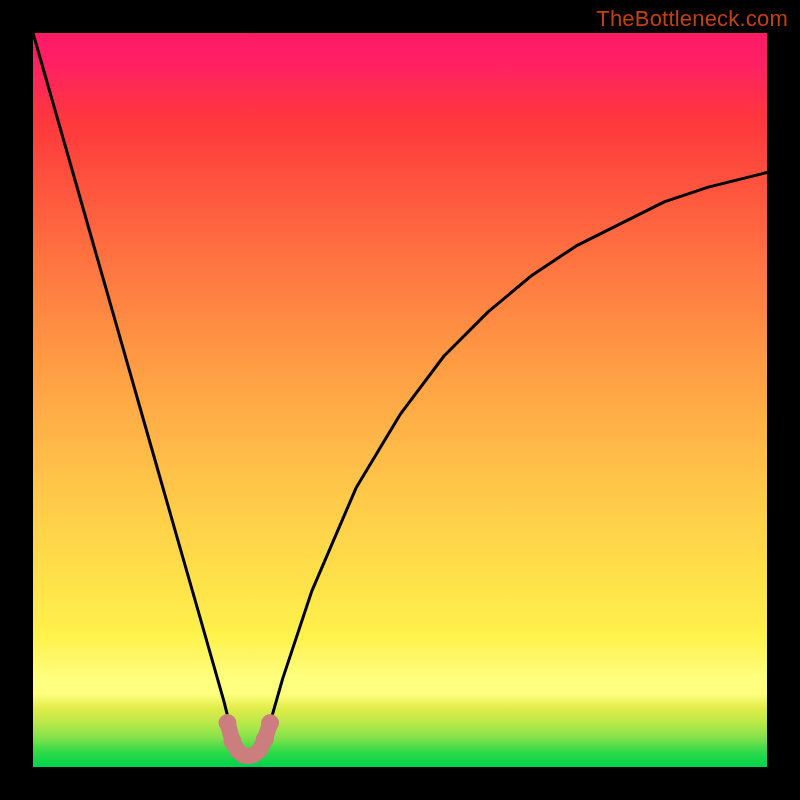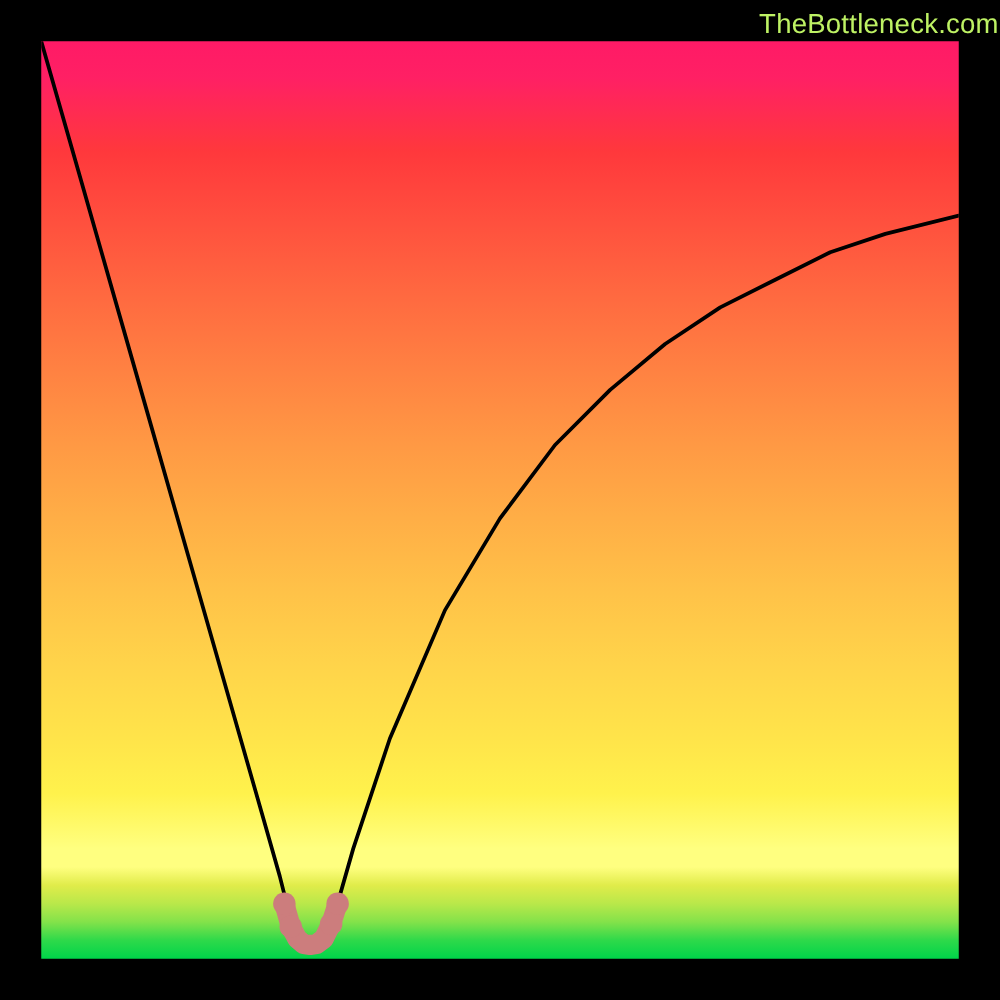--- a/index.html
+++ b/index.html
@@ -43,22 +43,22 @@
       #ff6a40 72%,
       #ff513e 80%,
       #ff383c 88%,
       #ff2064 96%,
       #ff1a66 100%
     );
   }
   .watermark {
     position: absolute;
     top: 6px;
-    right: 1px;
-    color: #bef264;
+    right: 12px;
+    color: #c2410c;
     font-size: 22px;
     font-weight: 500;
     letter-spacing: 0.2px;
     pointer-events: none;
   }
   svg.curves {
     position: absolute;
     left: 0;
     top: 0;
     width: 734px;

